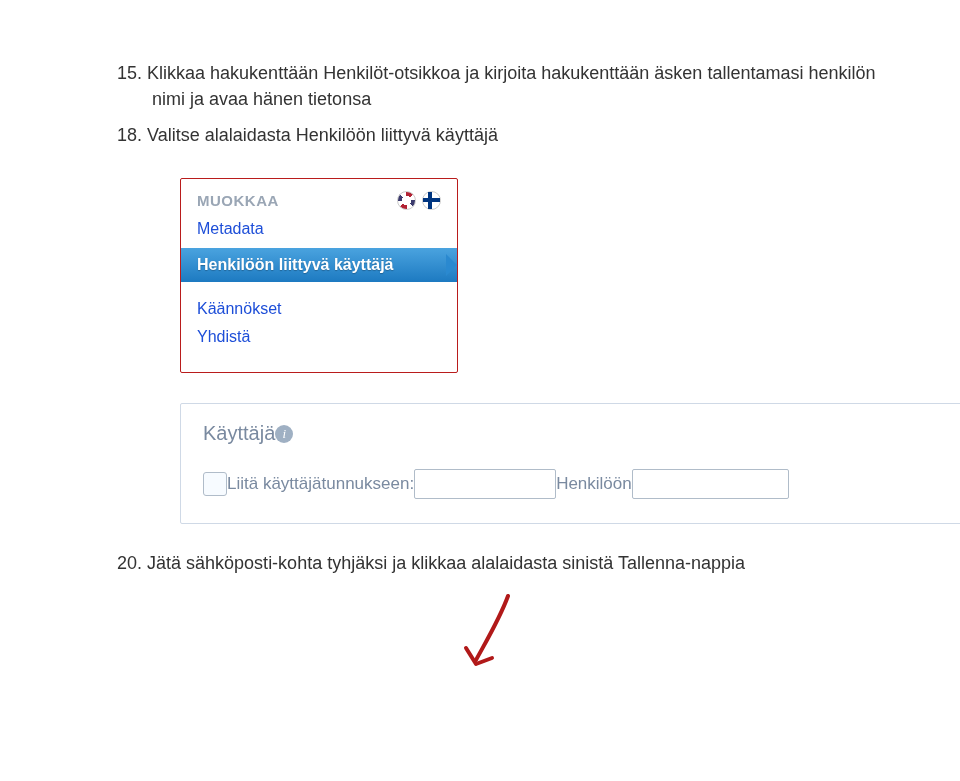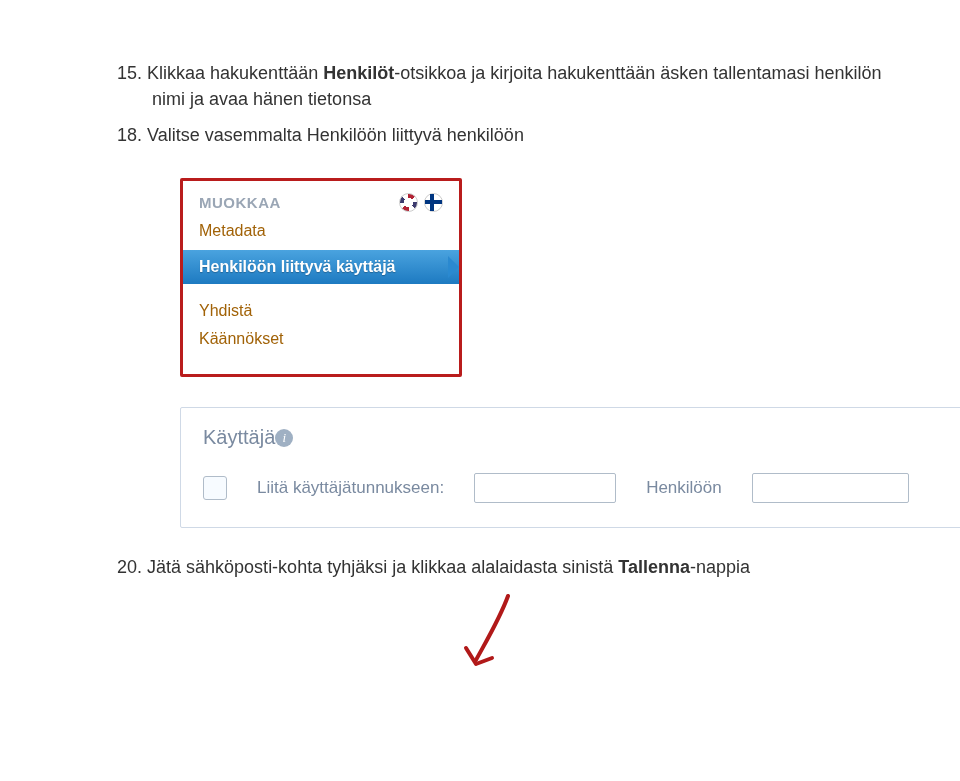--- a/index.html
+++ b/index.html
@@ -1,76 +1,76 @@
 <!DOCTYPE html>
 <html><head>
 <meta charset="utf-8">
 <style>
   html,body{margin:0;padding:0;background:#fff;}
   body{width:960px;height:781px;font-family:Arial,Helvetica,sans-serif;color:#333;position:relative;}
   .page{padding:60px 70px 40px 90px;}
   .para{font-size:18px;line-height:1.45;margin:0 0 10px 62px;text-indent:-35px;}
-  .bold{font-weight:700;}
-  .panel1{margin:30px 0 30px 90px;width:276px;border:3px solid #b91c1c;border-radius:2px;background:#fff;}
+  .bold{font-weight:400;}
+  .panel1{margin:30px 0 30px 90px;width:276px;border:1px solid #b91c1c;border-radius:2px;background:#fff;}
   .panel1-inner{padding:12px 16px 16px 16px;}
   .edit-header{display:flex;align-items:center;justify-content:space-between;}
   .edit-title{font-size:15px;font-weight:700;color:#9aa6b5;letter-spacing:0.5px;}
   .flags{display:flex;gap:6px;}
   .flag{width:17px;height:17px;border-radius:50%;display:inline-block;}
   .flag-uk{background:
      radial-gradient(#fff 0 40%,transparent 0),
      conic-gradient(#b22234 0 12.5%,#fff 0 25%,#3c3b6e 0 37.5%,#fff 0 50%,#b22234 0 62.5%,#fff 0 75%,#3c3b6e 0 87.5%,#fff 0 100%);
      border:1px solid #ccc;}
   .flag-fi{background:#fff;border:1px solid #ccc;position:relative;}
   .flag-fi::before,.flag-fi::after{content:"";position:absolute;background:#003580;}
   .flag-fi::before{left:5px;top:0;width:4px;height:100%;}
   .flag-fi::after{top:6px;left:0;height:4px;width:100%;}
-  .menu-item{font-size:16px;color:#a16207;margin:10px 0;cursor:pointer;}
+  .menu-item{font-size:16px;color:#1d4ed8;margin:10px 0;cursor:pointer;}
   .menu-item.active{position:relative;margin:6px -16px 18px -16px;padding:8px 16px;background:linear-gradient(#4aa3df,#1d7ac1);color:#fff;font-weight:700;text-shadow:0 1px 1px rgba(0,0,0,.25);}
   .menu-item.active::after{content:"";position:absolute;right:-11px;top:50%;margin-top:-11px;border:11px solid transparent;border-left-color:#2a89d0;}
   .panel2{margin:22px 0 0 90px;width:740px;border:1px solid #cfd9e6;border-radius:2px;background:#fff;padding:18px 22px 24px 22px;}
   .panel2 .title{font-size:20px;color:#7a8aa0;display:flex;align-items:center;gap:0;}
   .info-badge{width:18px;height:18px;border-radius:50%;background:#9fb0c3;color:#fff;font-size:13px;display:inline-flex;align-items:center;justify-content:center;font-family:Georgia,serif;font-style:italic;}
-  .form-row{display:flex;align-items:center;gap:30px;margin-top:24px;}
+  .form-row{display:flex;align-items:center;margin-top:24px;}
   .checkbox{width:22px;height:22px;border:1px solid #b0bcc9;border-radius:3px;background:#f7fbff;}
   .form-label{font-size:17px;color:#7a8aa0;}
   .input{height:28px;border:1px solid #b0bcc9;border-radius:2px;background:#fff;}
   .input1{width:140px;}
   .input2{width:155px;}
   .arrow{position:absolute;}
   .arrow svg{overflow:visible;}
   .bottom-note{margin:26px 0 0 62px;text-indent:-35px;font-size:18px;line-height:1.45;}
 </style>
 </head>
 <body>
 <div class="page">
 
 <p class="para">
   <span>15.</span>
   <span>Klikkaa hakukenttään </span><span class="bold">Henkilöt</span><span>-otsikkoa ja kirjoita hakukenttään äsken tallentamasi henkilön nimi ja avaa hänen tietonsa</span>
 </p>
 
 <p class="para">
   <span>18.</span>
-  <span>Valitse vasemmalta Henkilöön liittyvä henkilöön</span>
+  <span>Valitse alalaidasta Henkilöön liittyvä käyttäjä</span>
 </p>
 
 <div class="panel1">
   <div class="panel1-inner">
     <div class="edit-header">
       <span class="edit-title">MUOKKAA</span>
       <span class="flags">
         <span class="flag flag-uk"></span>
         <span class="flag flag-fi"></span>
       </span>
     </div>
     <div class="menu-item">Metadata</div>
     <div class="menu-item active">Henkilöön liittyvä käyttäjä</div>
+    <div class="menu-item">Käännökset</div>
     <div class="menu-item">Yhdistä</div>
-    <div class="menu-item">Käännökset</div>
   </div>
 </div>
 
 
 <div class="panel2">
   <div class="title">
     <span>Käyttäjä</span>
     <span class="info-badge">i</span>
   </div>
   <div class="form-row">

